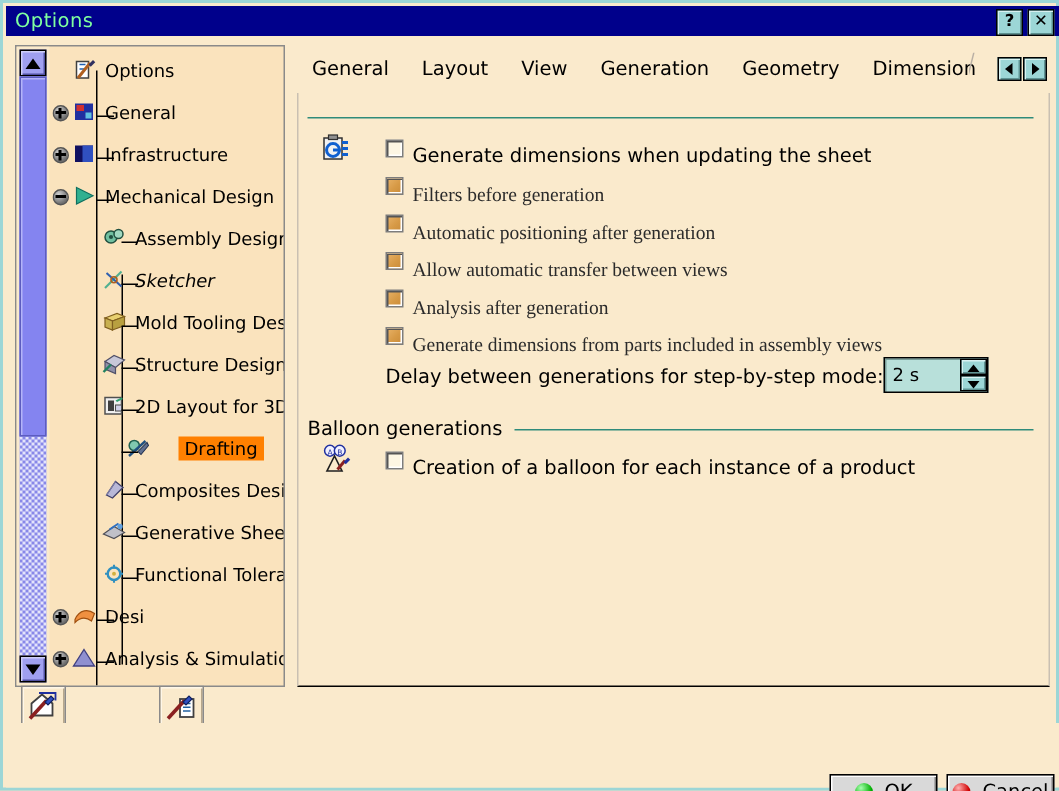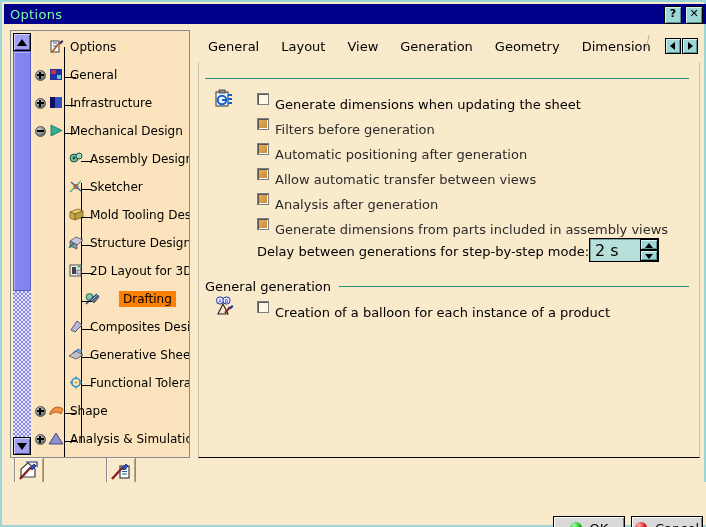--- a/index.html
+++ b/index.html
@@ -159,35 +159,35 @@
     width:12px;height:12px;flex:0 0 12px;margin-right:6px;box-sizing:border-box;
     border:1px solid #7d7d7d;
     box-shadow:inset 1px 1px 0 #555, inset -1px -1px 0 #fff;
     background:#fdf6e3;
   }
   .cbx.disabled{
     background:#e0a552;
     background:linear-gradient(135deg,#e8b268 0%,#d79a46 55%,#c98b39 100%);
   }
   .optlabel{font-size:13px;white-space:nowrap;margin-top:12px;}
-  .optlabel.dim{color:#2b2b2b;}
+  .optlabel.dim{color:#2b2b2b;font-family:Liberation Serif, serif;}
   .sectionicon{
     position:absolute;left:14px;top:2px;width:22px;height:22px;
   }
   .delayrow{
     position:relative;height:30px;display:flex;align-items:center;padding-left:58px;
   }
   .delaylabel{font-size:13px;}
   .spinner{
     position:absolute;left:390px;top:2px;width:70px;height:24px;
     border:1px solid #000;background:#b8e0da;box-sizing:border-box;
     display:flex;align-items:center;
     box-shadow:inset 1px 1px 0 #7a9e99;
   }
-  .spinner .sval{padding-left:5px;font-size:16px;flex:1;}
+  .spinner .sval{padding-left:5px;font-size:12px;flex:1;}
   .spinner .sbtns{width:18px;height:22px;display:flex;flex-direction:column;}
   .spinner .sb{
     flex:1;background:#9cd6d6;border:1px solid #000;
     box-shadow:inset 1px 1px 0 #d9f2f2, inset -1px -1px 0 #5f9494;
     box-sizing:border-box;position:relative;
   }
   .spinner .sb i{position:absolute;left:4px;width:0;height:0;}
   .spinner .sb.up i{top:3px;border-left:4px solid transparent;border-right:4px solid transparent;border-bottom:5px solid #000;}
   .spinner .sb.dn i{top:3px;border-left:4px solid transparent;border-right:4px solid transparent;border-top:5px solid #000;}
   
@@ -288,21 +288,21 @@
           </div>
           <div class="tnode" style="padding-left: 22px;">
             <span class="stub"></span>
             <span class="tico"><svg width="17" height="16" viewBox="0 0 17 16">
                 <circle cx="6" cy="7" r="4" fill="#70c0a0" stroke="#205040" stroke-width="1"></circle>
                 <circle cx="11" cy="5" r="3" fill="#a0d8c0" stroke="#205040" stroke-width="1"></circle>
                 <circle cx="6" cy="7" r="1.4" fill="#205040"></circle>
               </svg></span>
             <span class="tlabel">Assembly Design</span>
           </div>
-          <div class="tnode" style="padding-left: 22px;">
+          <div class="tnode" style="padding-left: 22px; font-style: italic;">
             <span class="stub"></span>
             <span class="tico"><svg width="17" height="16" viewBox="0 0 17 16">
                 <path d="M2 13 L13 2" stroke="#50b090" stroke-width="1.4"></path>
                 <path d="M3 3 L13 12" stroke="#3060b0" stroke-width="1.4"></path>
                 <circle cx="8" cy="7.5" r="2" fill="none" stroke="#b06020" stroke-width="1.1"></circle>
               </svg></span>
             <span class="tlabel">Sketcher</span>
           </div>
           <div class="tnode" style="padding-left: 22px;">
             <span class="stub"></span>
@@ -369,21 +369,21 @@
           </div>
           <div class="tnode" style="padding-left: 0px;">
             <span class="expander">
               <span class="dot"></span>
               <span class="hbar"></span>
               <span class="vbar"></span>
             </span>
             <span class="tico"><svg width="17" height="16" viewBox="0 0 17 16">
                 <path d="M2 10 C5 3, 11 3, 15 6 L13 11 C9 8, 5 9, 2 12 Z" fill="#f09040" stroke="#a05010" stroke-width="0.8"></path>
               </svg></span>
-            <span class="tlabel">Shape</span>
+            <span class="tlabel">Desi</span>
           </div>
           <div class="tnode" style="padding-left: 0px;">
             <span class="expander">
               <span class="dot"></span>
               <span class="hbar"></span>
               <span class="vbar"></span>
             </span>
             <span class="tico"><svg width="17" height="16" viewBox="0 0 17 16">
                 <path d="M8 2 L15 13 L1 13 Z" fill="#9090d0" stroke="#404080" stroke-width="0.9"></path>
               </svg></span>
@@ -508,21 +508,21 @@
               </span>
             <span class="sb dn">
                 <i></i>
               </span>
           </span>
         </div>
       </div>
     </div>
 
     <div class="grouphdr" style="margin-top:12px;">
-      <span class="gtxt">General generation</span>
+      <span class="gtxt">Balloon generations</span>
       <span class="gline"></span>
     </div>
 
     <div style="position:relative;">
       <div class="sectionicon">
         <svg width="22" height="22" viewBox="0 0 22 22">
           <circle cx="7" cy="4.5" r="3.6" fill="#f0f0ff" stroke="#2030a0" stroke-width="1"></circle>
           <circle cx="13.5" cy="4.5" r="3.6" fill="#f0f0ff" stroke="#2030a0" stroke-width="1"></circle>
           <text x="7" y="7" font-size="5" text-anchor="middle" fill="#2030a0" font-family="DejaVu Sans, sans-serif">A</text>
           <text x="13.5" y="7" font-size="5" text-anchor="middle" fill="#2030a0" font-family="DejaVu Sans, sans-serif">B</text>

